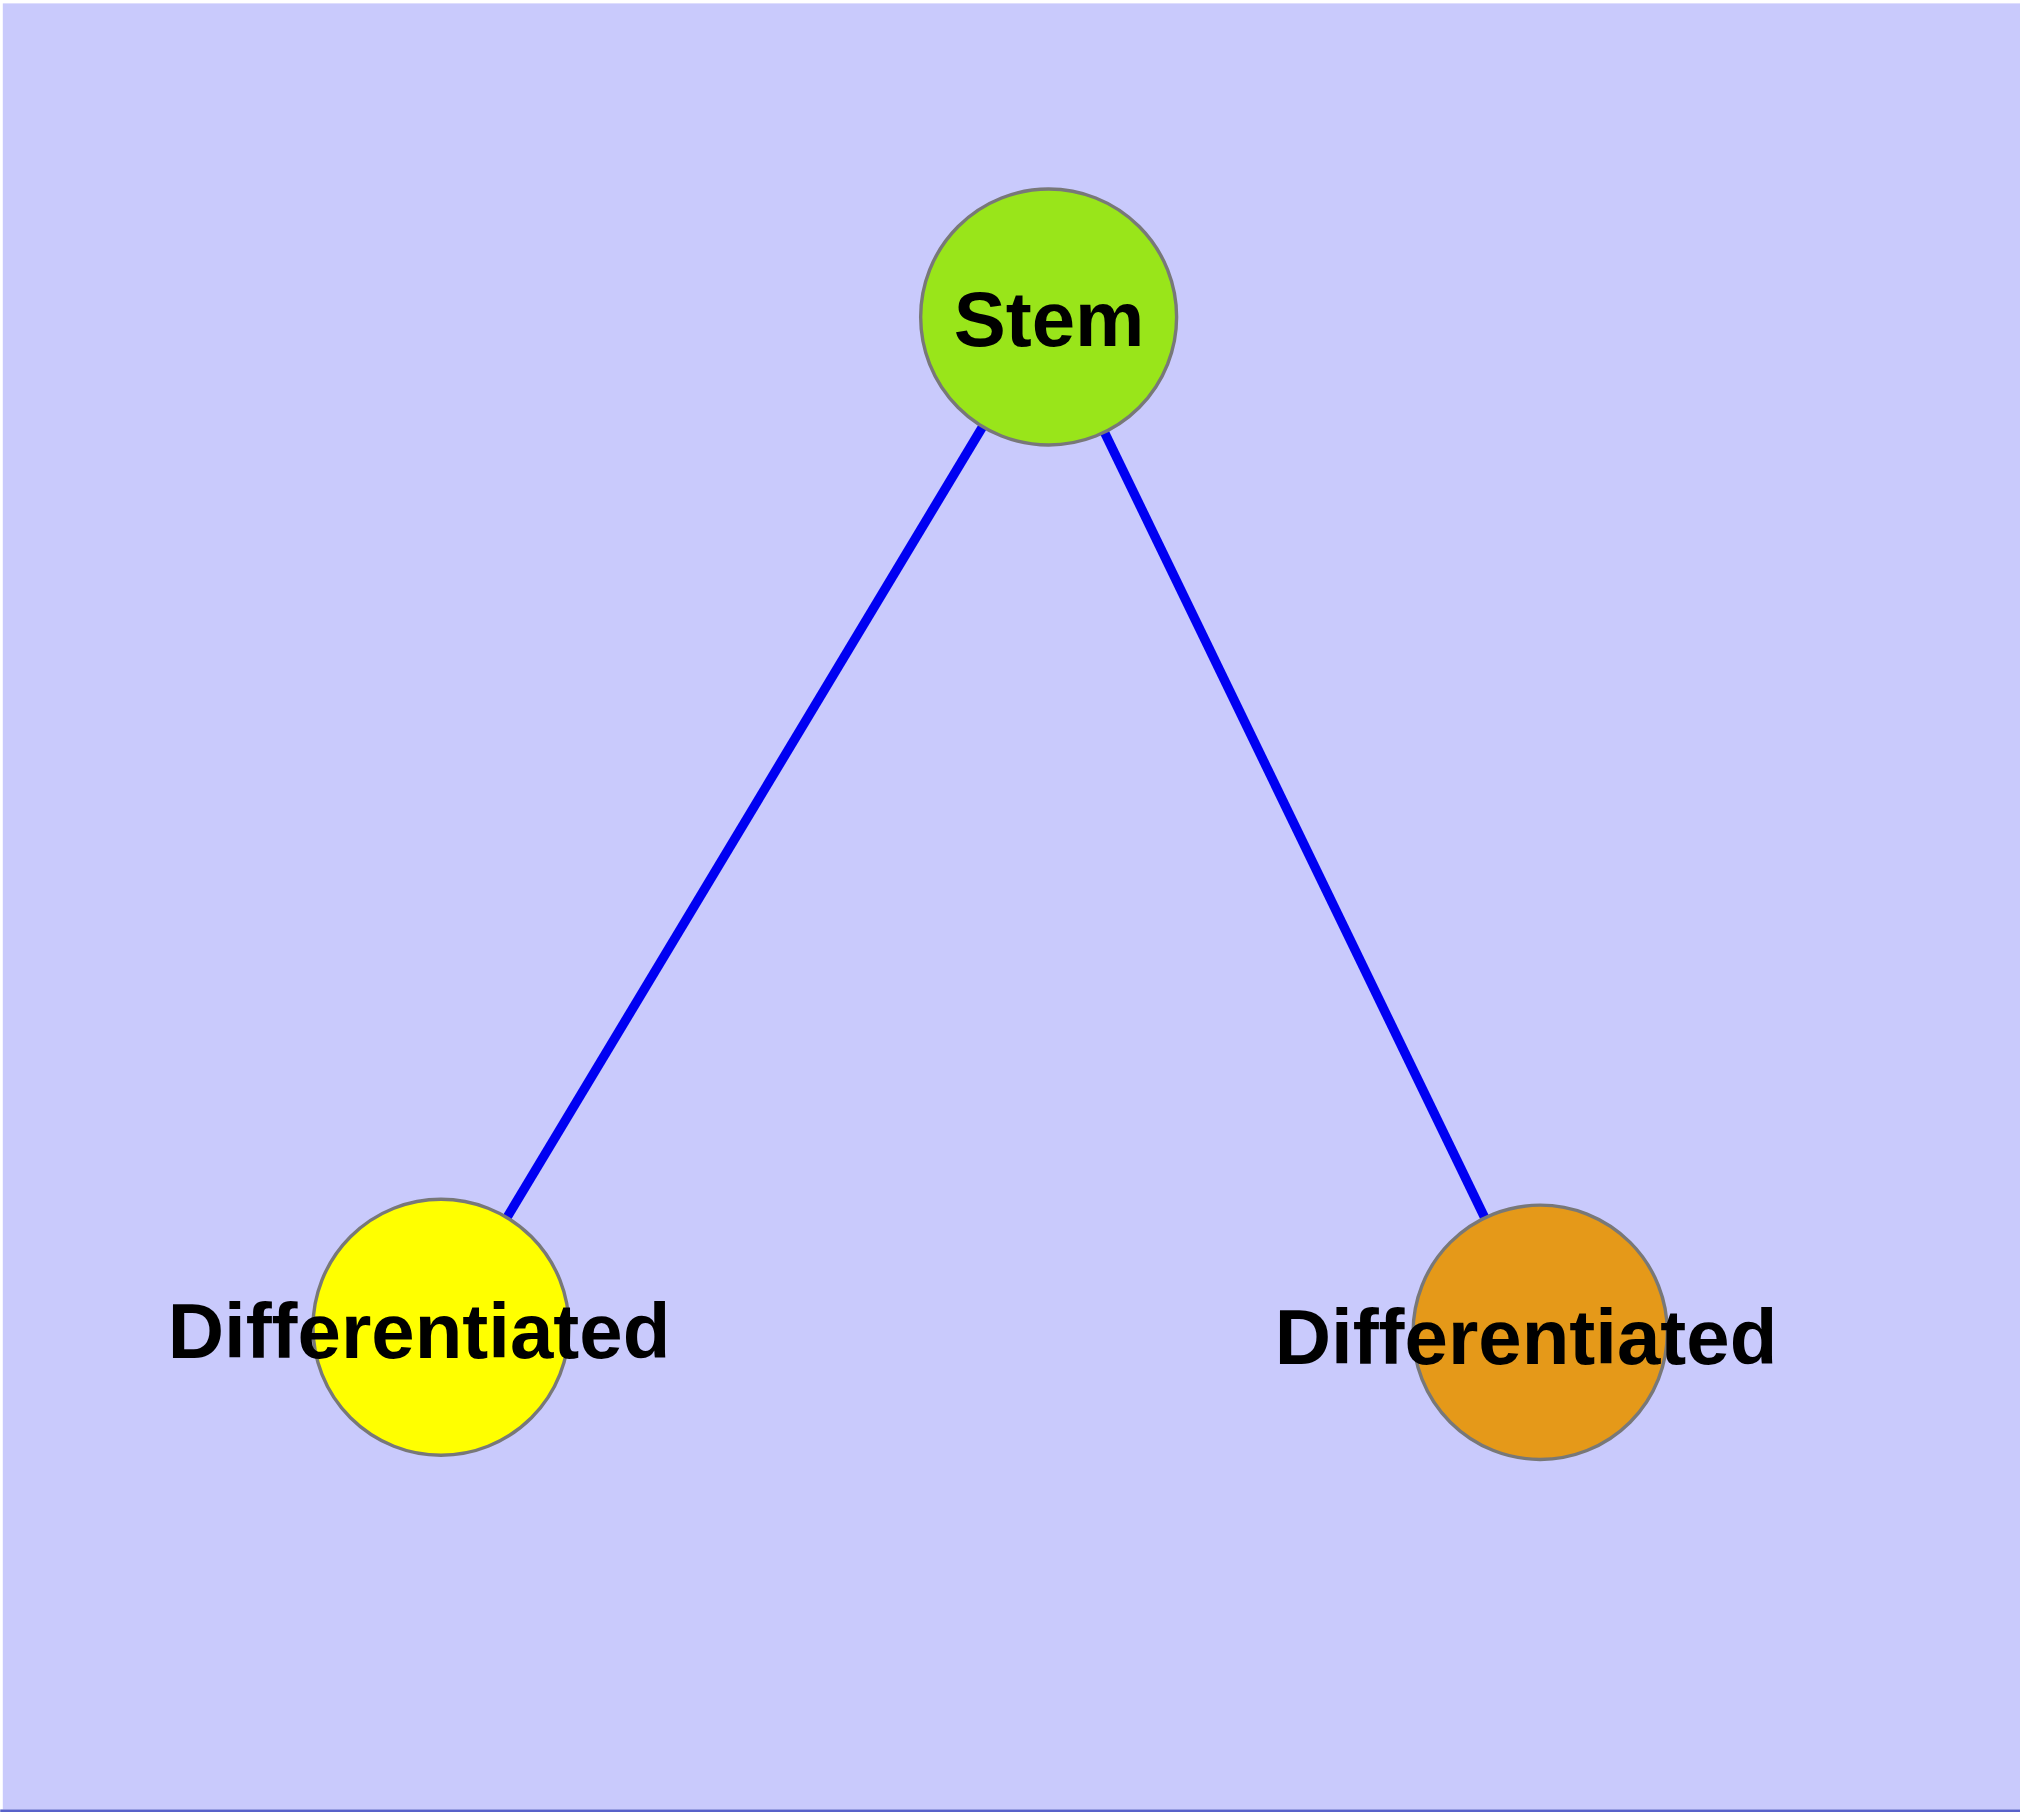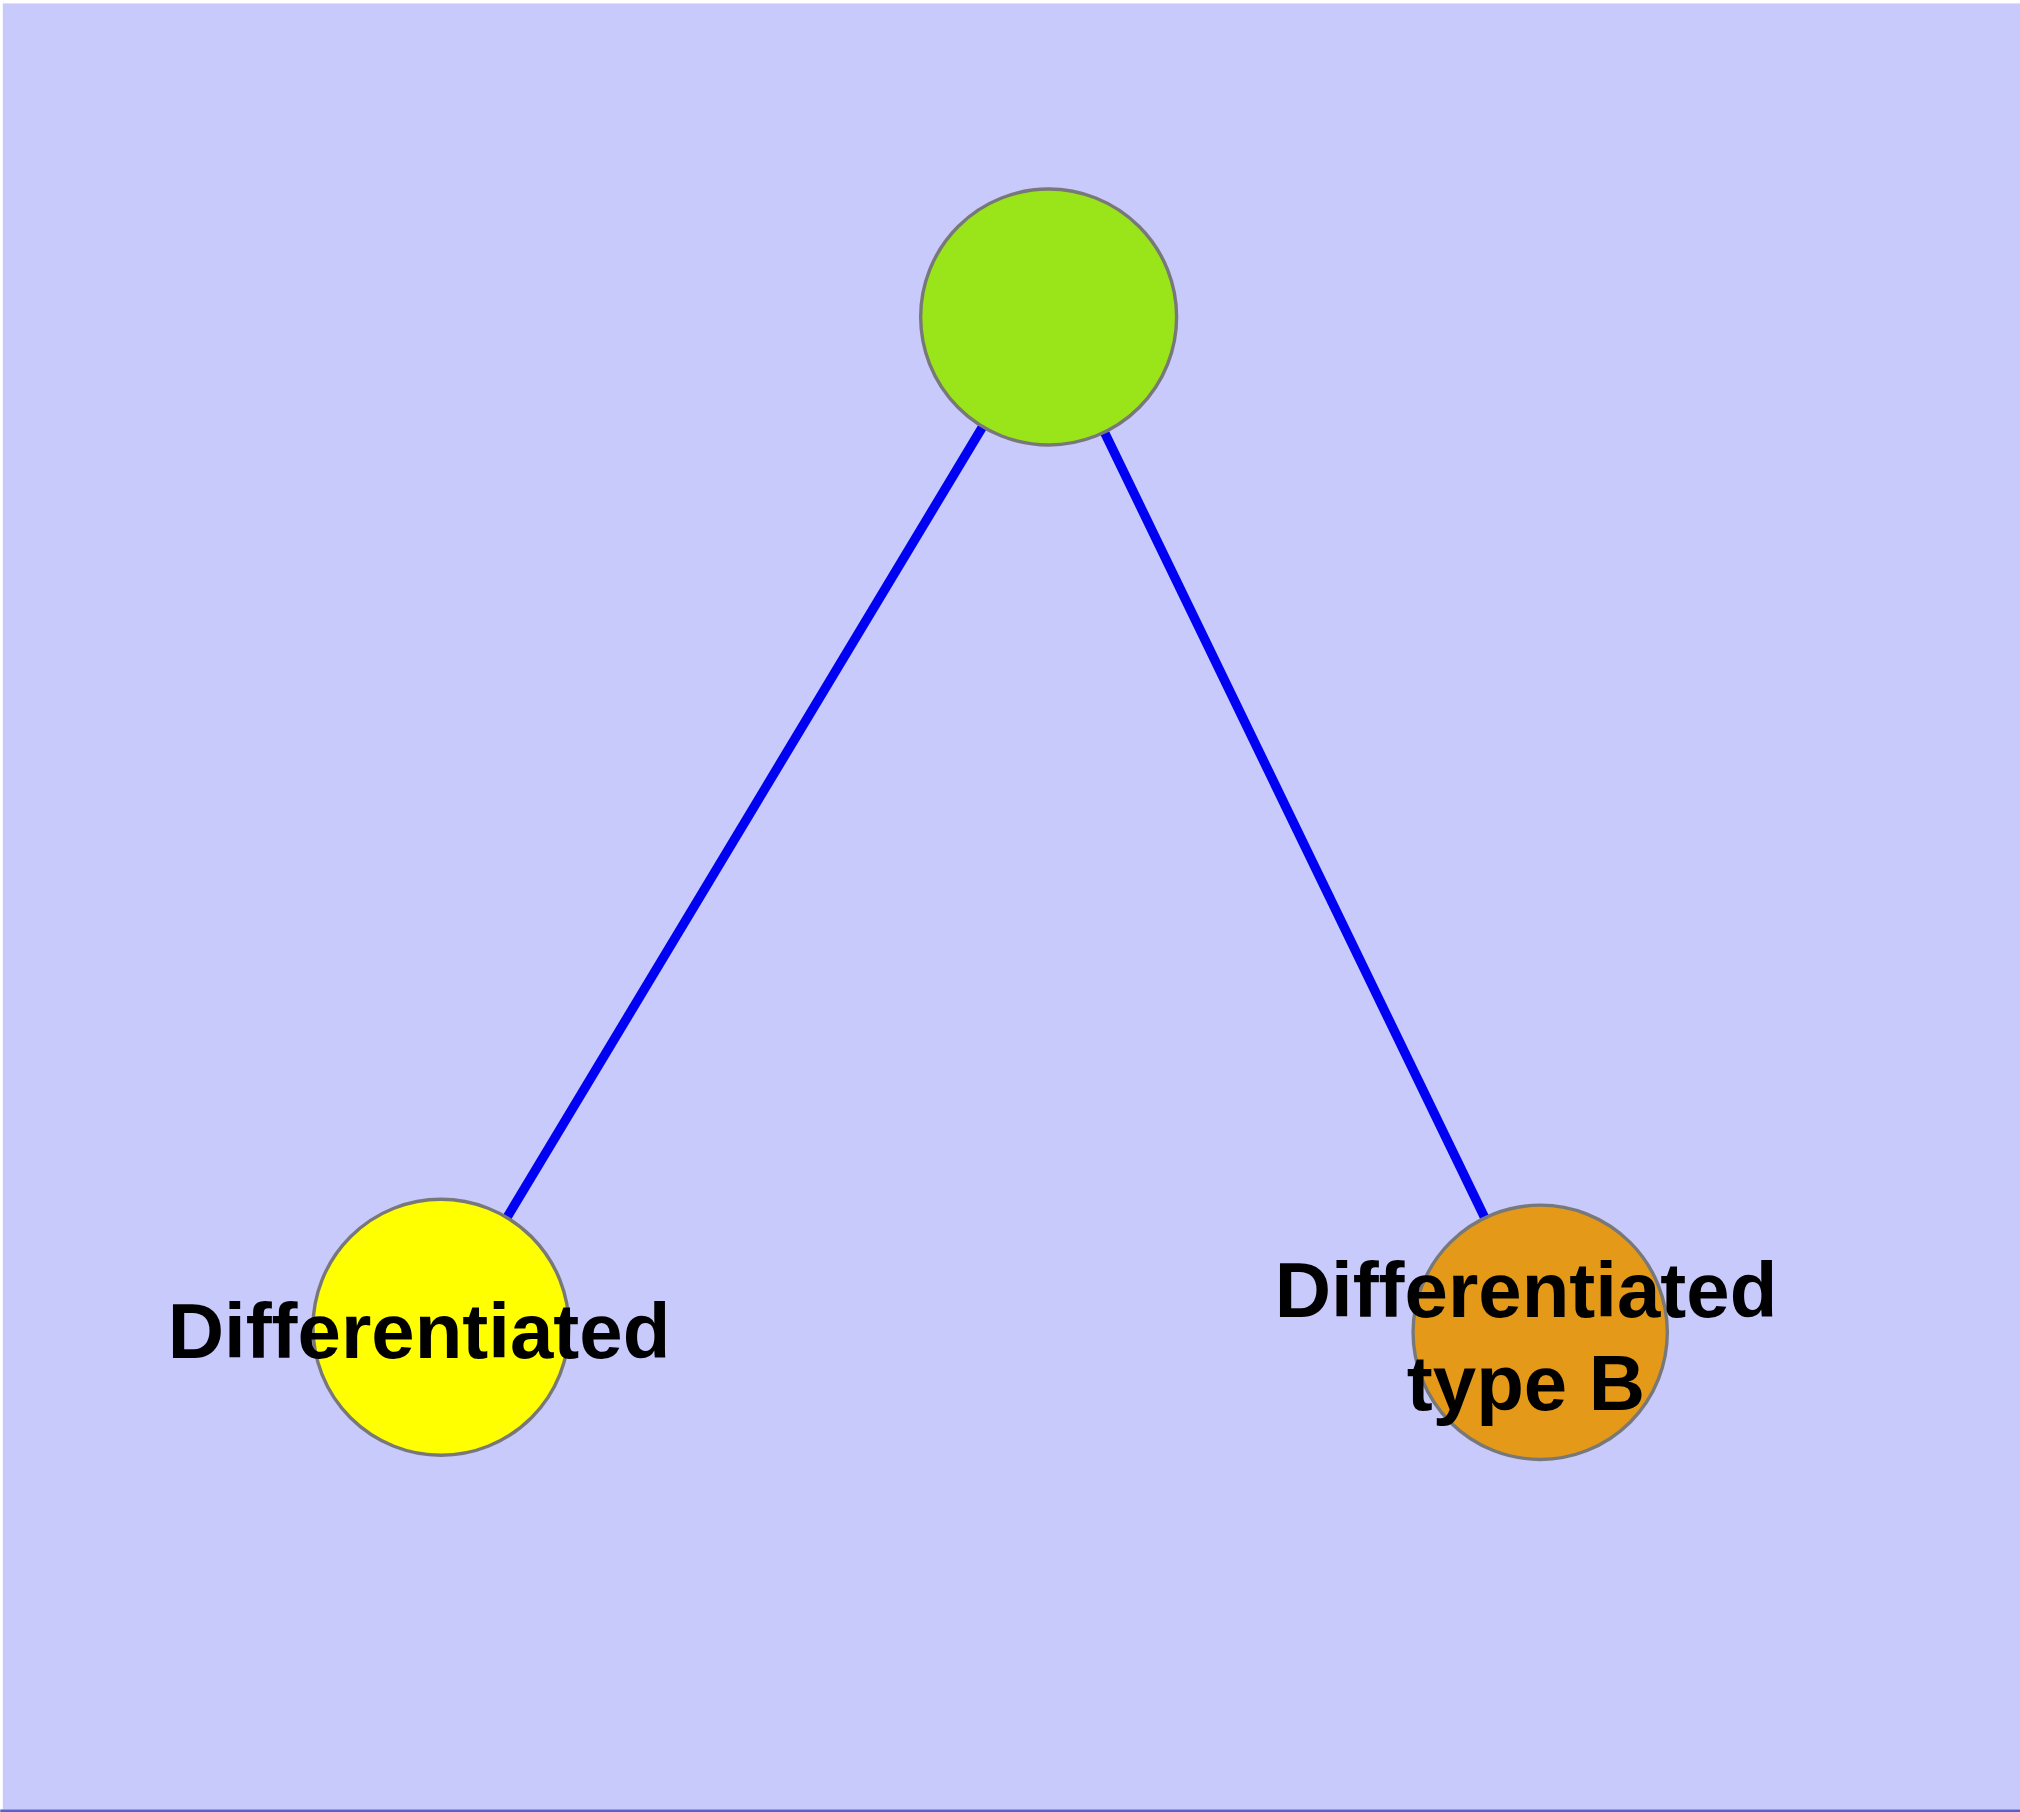--- a/index.html
+++ b/index.html
@@ -52,24 +52,26 @@
 
     <line x1="1237" y1="374" x2="1817" y2="1572" stroke="#0000f2" stroke-width="11"></line>
 
     <circle cx="1237" cy="374" r="151" fill="#99e51a" stroke="#787878" stroke-width="4"></circle>
 
     <circle cx="520" cy="1566" r="151" fill="#ffff00" stroke="#787878" stroke-width="4"></circle>
 
     <circle cx="1817" cy="1572" r="150" fill="#e59919" stroke="#787878" stroke-width="4"></circle>
   </svg>
 
+  <div class="node-label" style="left: 1049px; top: 319px;">
+    <div>Stem</div>
+  </div>
 
   <div class="node-label" style="left: 419px; top: 1331px;">
     <div>Differentiated</div>
   </div>
 
   <div class="node-label" style="left: 1526px; top: 1337px;">
     <div>Differentiated</div>
-    <div>type B</div>
   </div>
 
 </div>
 
 
 </body></html>

